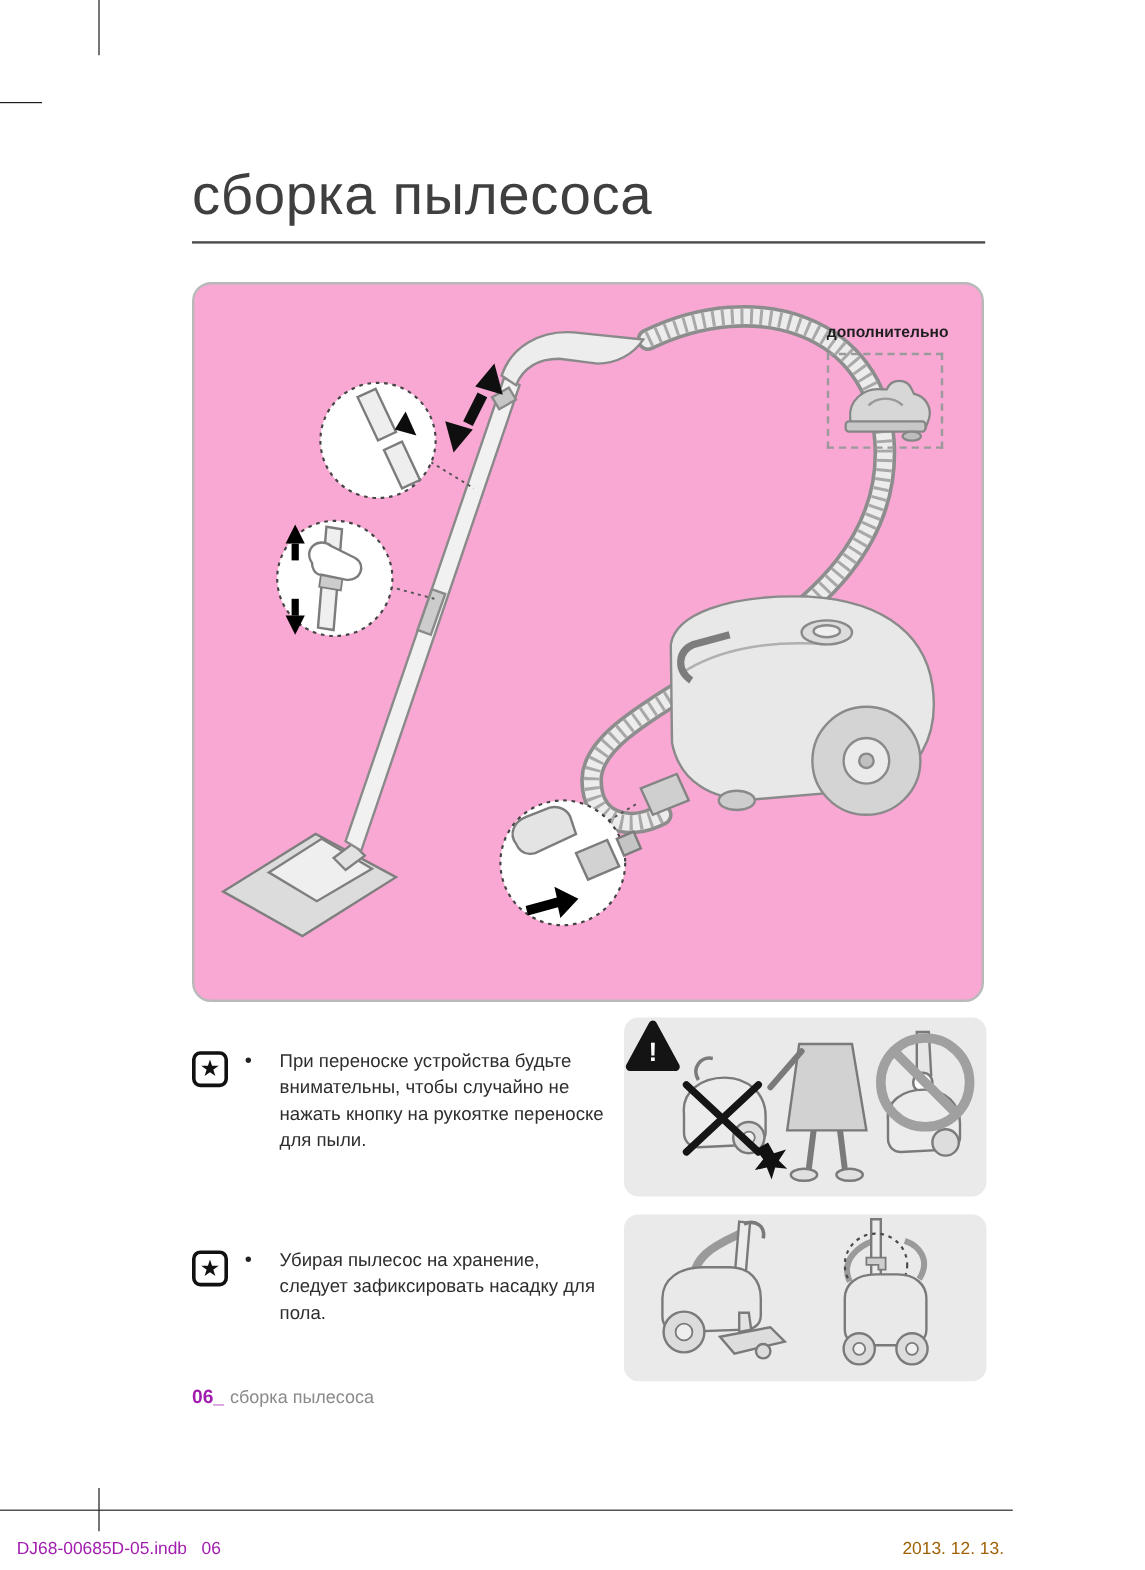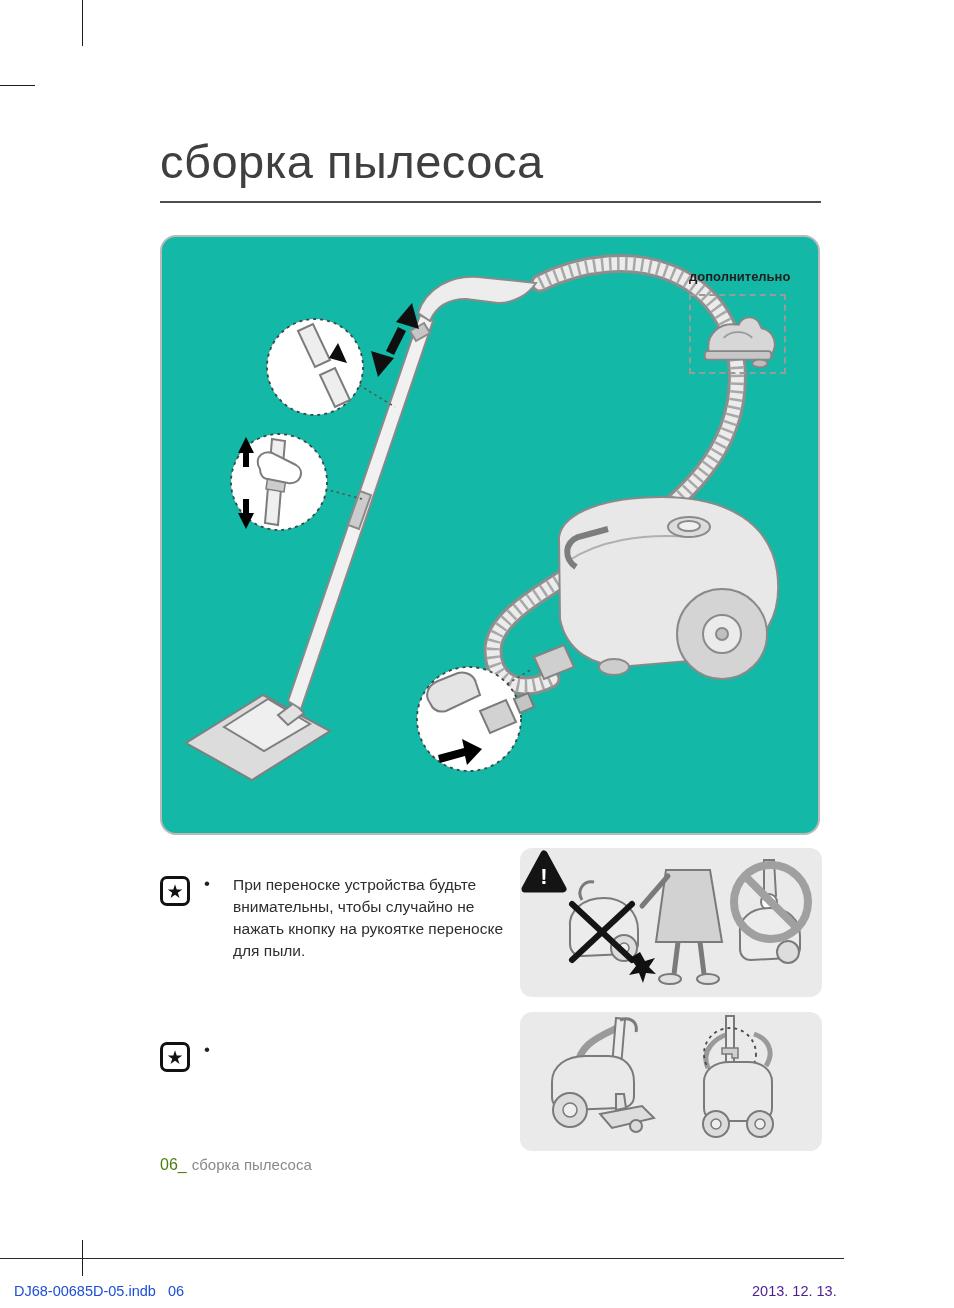--- a/index.html
+++ b/index.html
@@ -4,40 +4,40 @@
 <style>
   * { margin:0; padding:0; box-sizing:border-box; }
   body { background:#ffffff; font-family:"Liberation Sans", sans-serif; }
   .page { position:relative; width:844px; height:1308px; background:#fff; overflow:hidden; color:#222; }
 
   .crop { position:absolute; background:#1c1c1c; }
 
   .title { position:absolute; left:160px; top:134px; font-size:47px; font-weight:400; color:#3f3f3f; letter-spacing:0.5px; }
   .title-rule { position:absolute; left:160px; top:201px; width:661px; height:2px; background:#4d4d4d; }
 
-  .main-illustration { position:absolute; left:160px; top:235px; width:660px; height:600px; border:2px solid #b9b9b9; border-radius:16px; background:#14b8a6; }
+  .main-illustration { position:absolute; left:160px; top:235px; width:660px; height:600px; border:2px solid #b9b9b9; border-radius:16px; background:#f9a8d4; }
   .main-illustration svg { position:absolute; left:0; top:0; }
 
   .optional-label { position:absolute; left:527px; top:32px; font-size:13px; font-weight:bold; color:#1e1e1e; }
   .optional-box { position:absolute; left:527px; top:57px; width:97px; height:80px; border:2px dashed #9a9a9a; }
 
   .note-star { position:absolute; width:30px; height:30px; border:3px solid #111; border-radius:7px;
                display:flex; align-items:center; justify-content:center; font-size:19px; color:#111; background:#fff; }
   .note-bullet { position:absolute; font-size:17px; color:#222; }
   .note-text { position:absolute; width:274px; font-size:15.5px; line-height:1.42; color:#2e2e2e; }
 
   .gray-box { position:absolute; background:#eaeaea; border-radius:12px; overflow:hidden; }
 
   .footer { position:absolute; left:160px; top:1156px; font-size:16px; }
-  .footer .page-number { font-weight:normal; color:#4d7c0f; }
+  .footer .page-number { font-weight:bold; color:#a21caf; }
   .footer .section { color:#8a8a8a; font-size:15px; margin-left:5px; }
 
   .bottom-rule { position:absolute; left:0; top:1258px; width:954px; height:1px; background:#2a2a2a; }
-  .print-file  { position:absolute; left:14px;  top:1283px; font-size:14.5px; color:#1d4ed8; white-space:pre; }
-  .print-date  { position:absolute; left:752px; top:1283px; font-size:14.5px; color:#4c1d95; }
+  .print-file  { position:absolute; left:14px;  top:1283px; font-size:14.5px; color:#a21caf; white-space:pre; }
+  .print-date  { position:absolute; left:752px; top:1283px; font-size:14.5px; color:#a16207; }
   .print-time  { position:absolute; left:888px; top:1283px; font-size:10px; color:#111; }
 </style>
 </head>
 <body>
 
 <div class="page">
 
   <div class="crop" style="left:82px; top:0; width:1px; height:46px;"></div>
   <div class="crop" style="left:868px; top:0; width:1px; height:46px;"></div>
   <div class="crop" style="left:0; top:85px; width:35px; height:1px;"></div>
@@ -172,20 +172,21 @@
         <circle cx="251" cy="54" r="37" fill="none" stroke="#a0a0a0" stroke-width="8"></circle>
         <line x1="225" y1="28" x2="277" y2="80" stroke="#a0a0a0" stroke-width="8" stroke-linecap="round"></line>
       </g>
     </svg>
   </div>
 
   <div class="note-star" style="left:160px; top:1042px;">
     <span>★</span>
   </div>
   <div class="note-bullet" style="left:204px; top:1040px;">•</div>
+  <div class="note-text" style="left:233px; top:1040px;">Убирая пылесос на хранение, следует зафиксировать насадку для пола.</div>
 
   <div class="gray-box" style="left:520px; top:1012px; width:302px; height:139px;">
     <svg width="302" height="139" viewBox="0 0 302 139">
 
       <path d="M58,62 C54,34 80,24 97,16" fill="none" stroke="#9a9a9a" stroke-width="7"></path>
       <path d="M96,6 l9,1 -6,72 -9,-1 Z" fill="#ececec" stroke="#7a7a7a" stroke-width="2"></path>
       <path d="M100,8 c10,-4 18,2 16,12" fill="none" stroke="#7a7a7a" stroke-width="3"></path>
       <path d="M32,70 c0,-16 14,-26 34,-26 l22,0 c16,0 26,10 26,26 l0,14 c0,8 -6,12 -14,12 l-54,2 c-9,0 -14,-6 -14,-13 Z" fill="#e9e9e9" stroke="#7a7a7a" stroke-width="2"></path>
       <path d="M96,82 l8,0 2,14 -10,2 Z" fill="#e2e2e2" stroke="#7a7a7a" stroke-width="2"></path>
       <path d="M80,102 l42,-8 12,12 -42,10 Z" fill="#dddddd" stroke="#7a7a7a" stroke-width="2"></path>

